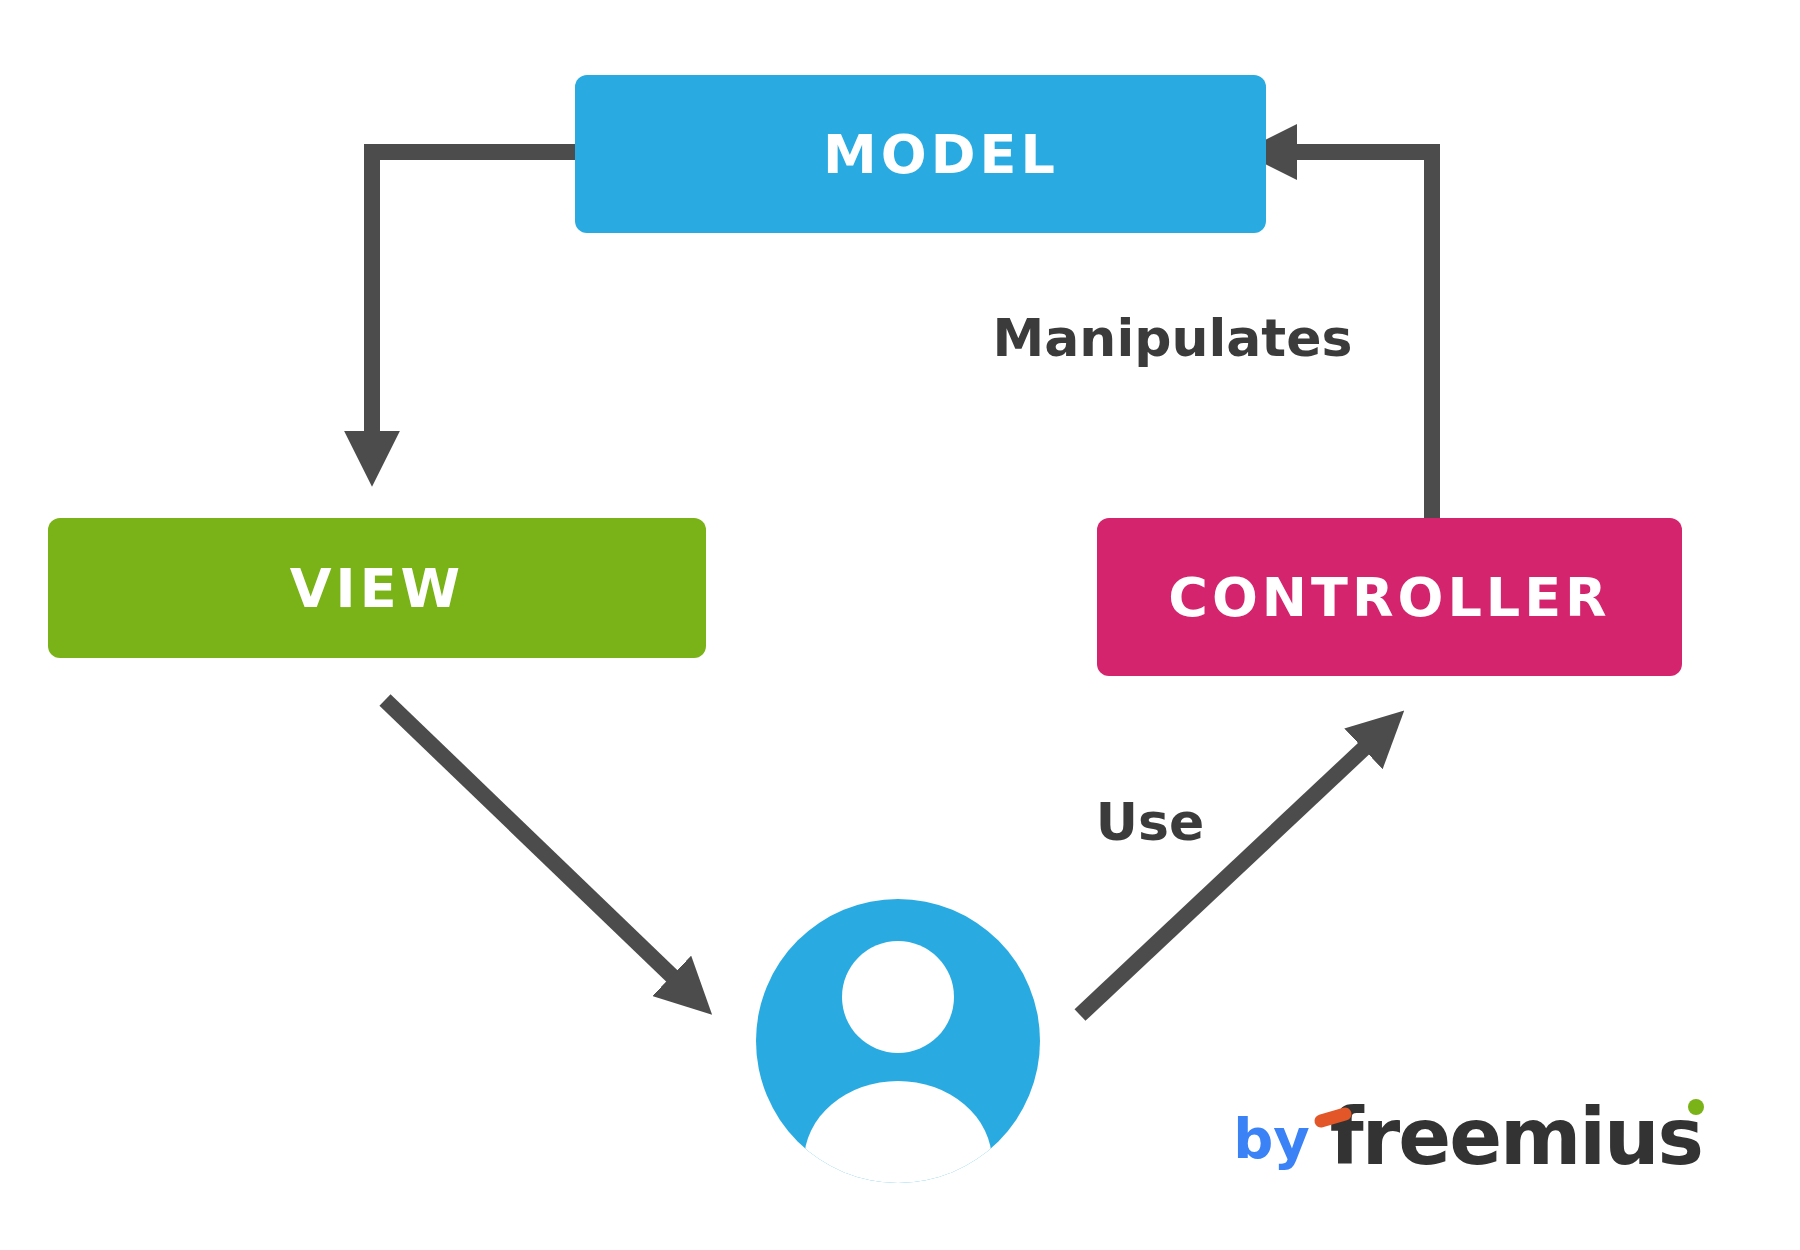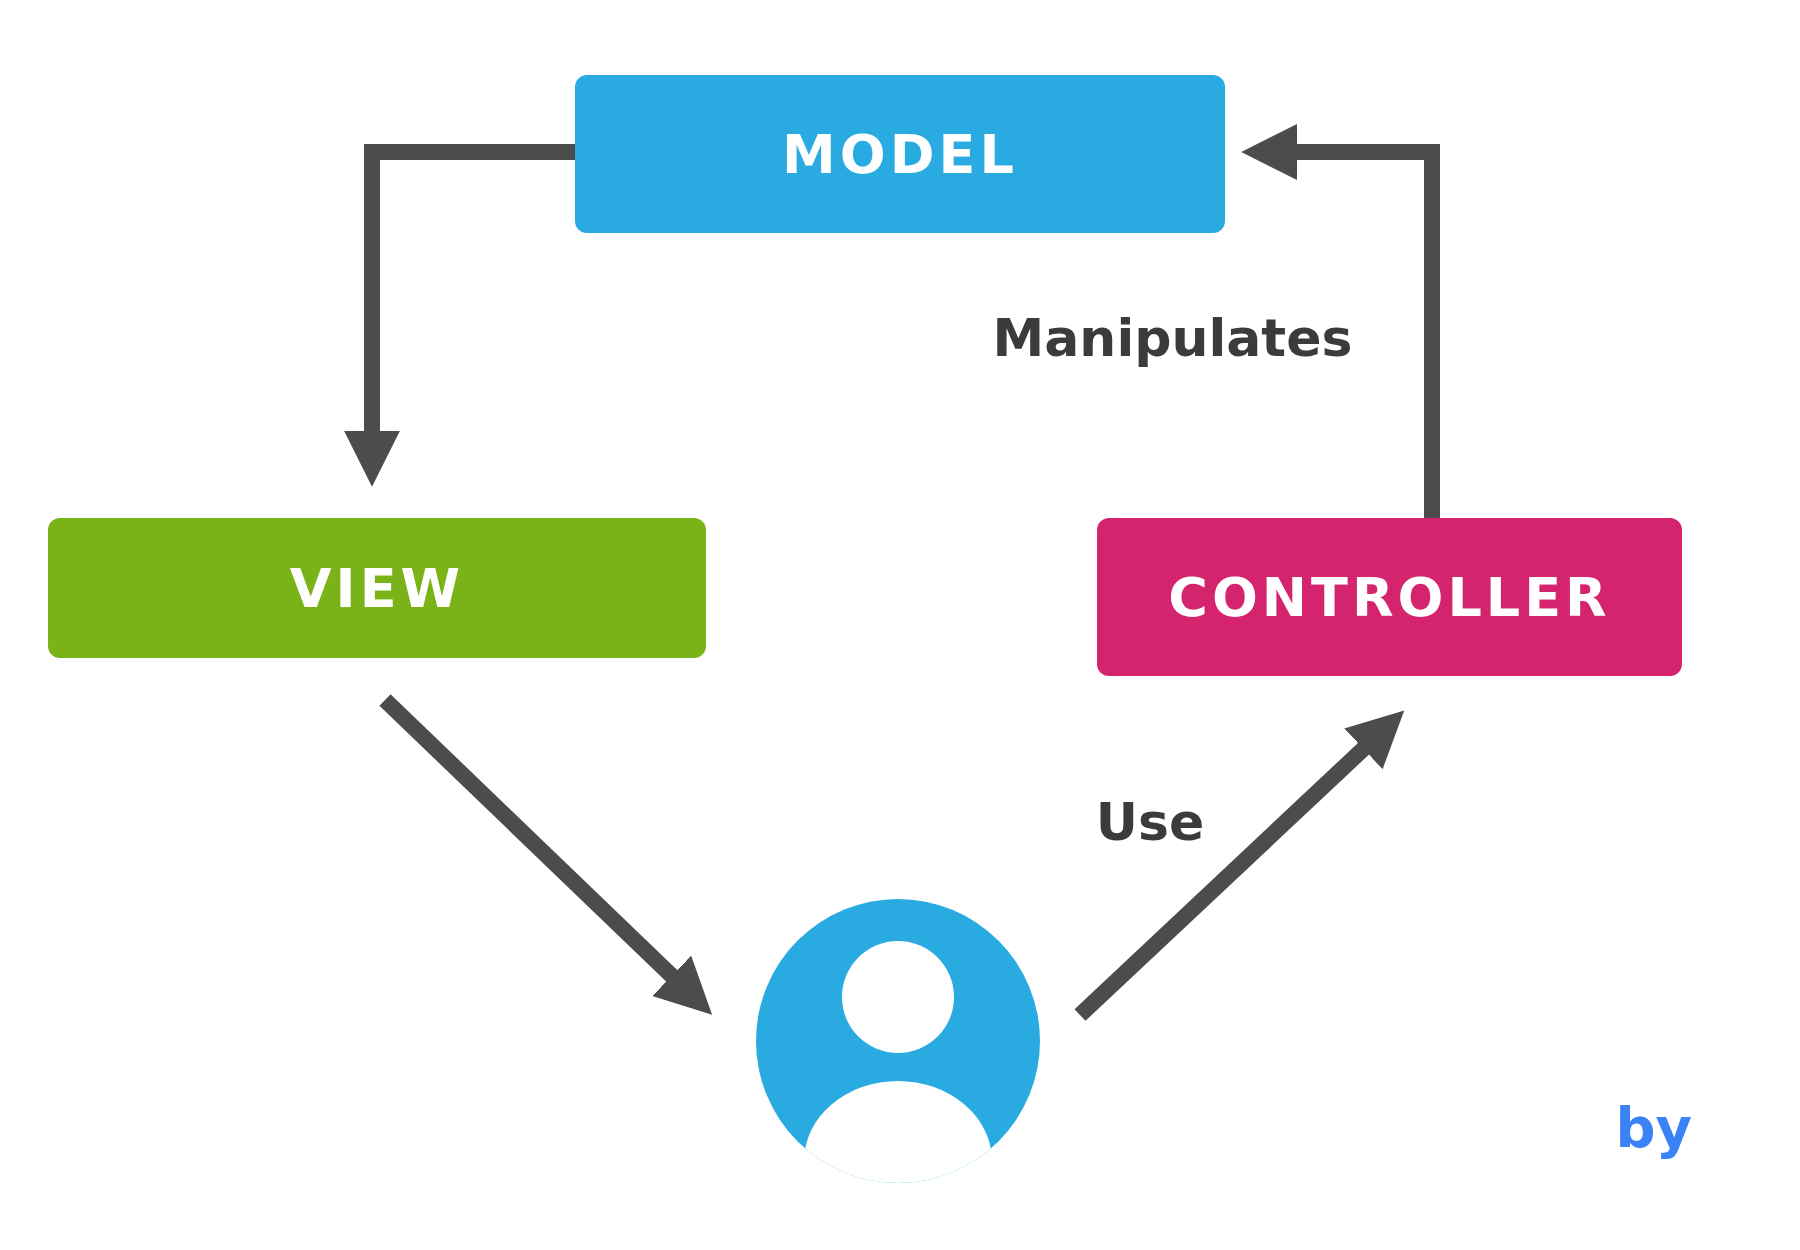--- a/index.html
+++ b/index.html
@@ -29,20 +29,21 @@
     border-radius: 12px;
     color: #ffffff;
     font-weight: 700;
     font-size: 54px;
     letter-spacing: 4px;
   }
   .node-model {
     left: 575px; top: 75px;
     width: 650px; height: 158px;
     background: #29abe2;
+    padding-left: 41px;
   }
   .node-view {
     left: 48px; top: 518px;
     width: 658px; height: 140px;
     background: #7ab317;
     text-align: center;
   }
   .node-controller {
     left: 1097px; top: 518px;
     width: 585px; height: 158px;
@@ -149,15 +150,20 @@
       <circle cx="142" cy="142" r="142" fill="#29abe2"></circle>
       <g clip-path="url(#userClip)">
         <circle cx="142" cy="98" r="56" fill="#ffffff"></circle>
         <ellipse cx="142" cy="262" rx="94" ry="80" fill="#ffffff"></ellipse>
       </g>
     </svg>
   </div>
 
   <div class="branding">
     <span class="by">by</span>
+    <span class="wordmark">
+      <span class="accent-flame"></span>
+      <span>freemius</span>
+      <span class="accent-dot"></span>
+    </span>
   </div>
 
 </div>
 
 </body></html>

